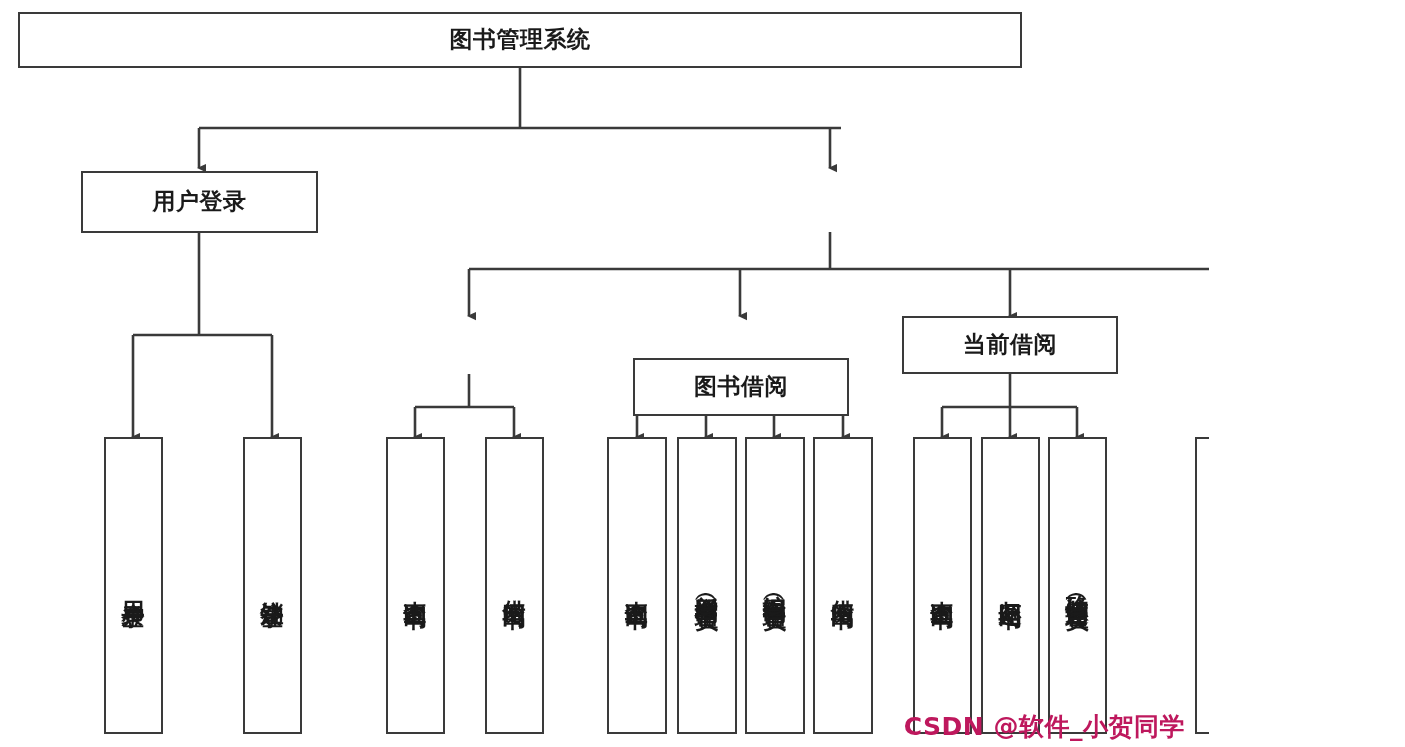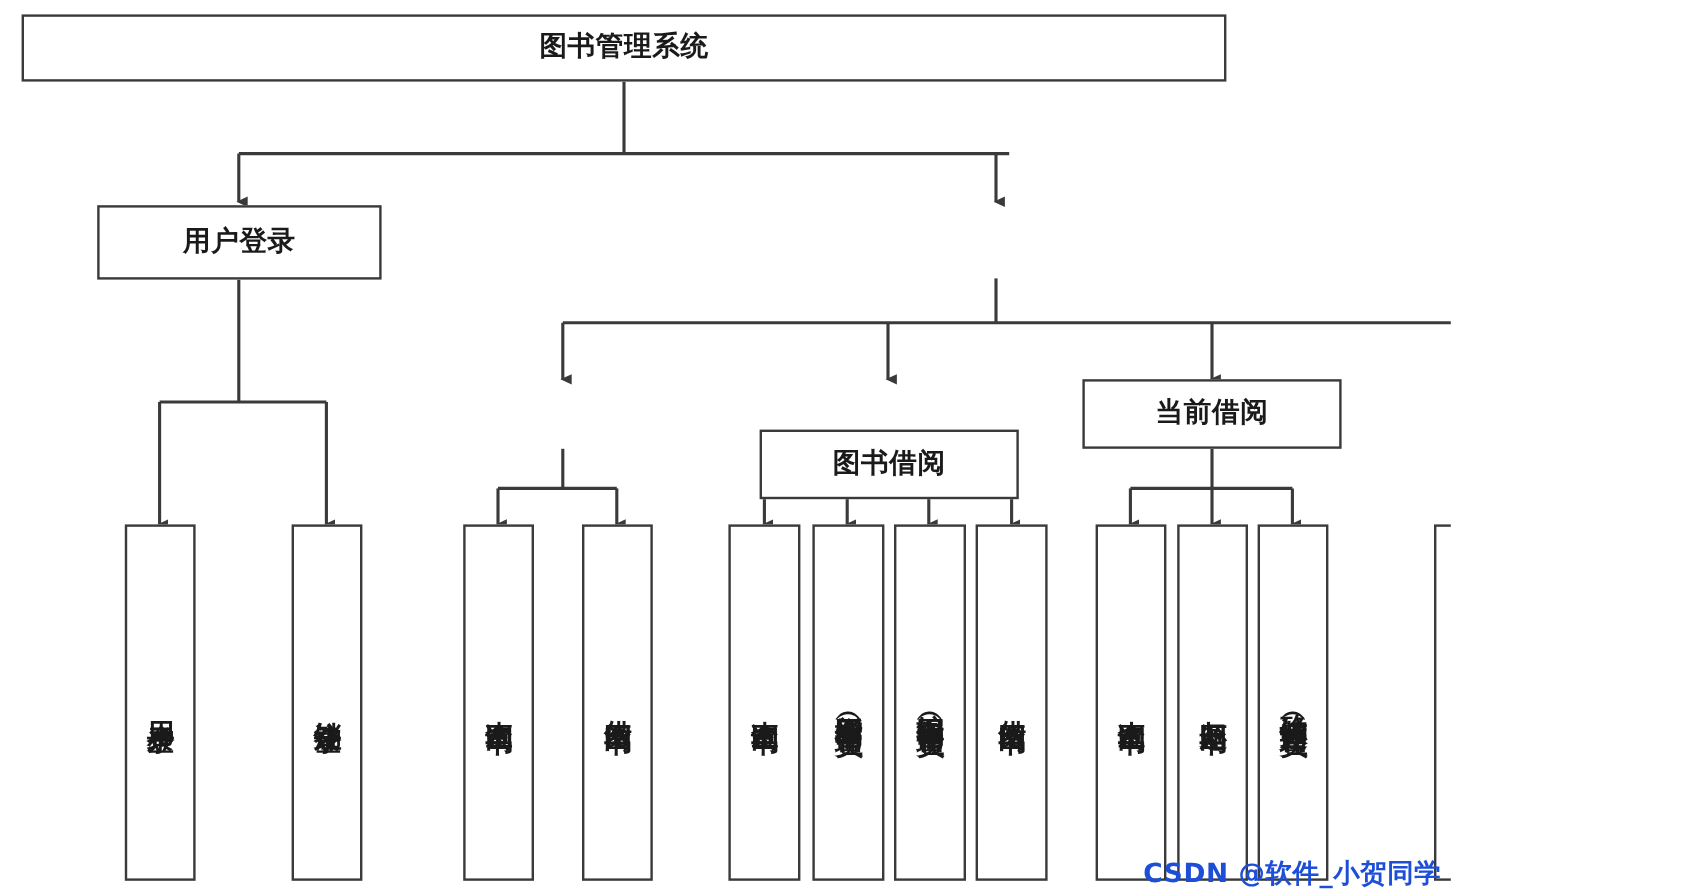--- a/index.html
+++ b/index.html
@@ -57,24 +57,24 @@
   .node.vertical .node-label {
     writing-mode: vertical-rl;
     text-orientation: upright;
     font-size: 23px;
     line-height: 1.05;
     letter-spacing: 2px;
     white-space: nowrap;
   }
   #watermark {
     position: absolute;
-    right: 8px;
+    right: 24px;
     bottom: 4px;
-    font-size: 22px;
-    color: #1d4ed8;
+    font-size: 25px;
+    color: #be185d;
     z-index: 6;
     white-space: nowrap;
     letter-spacing: 0.5px;
   }
 </style>
 </head>
 <body>
 
 <div id="diagram-root">
 

